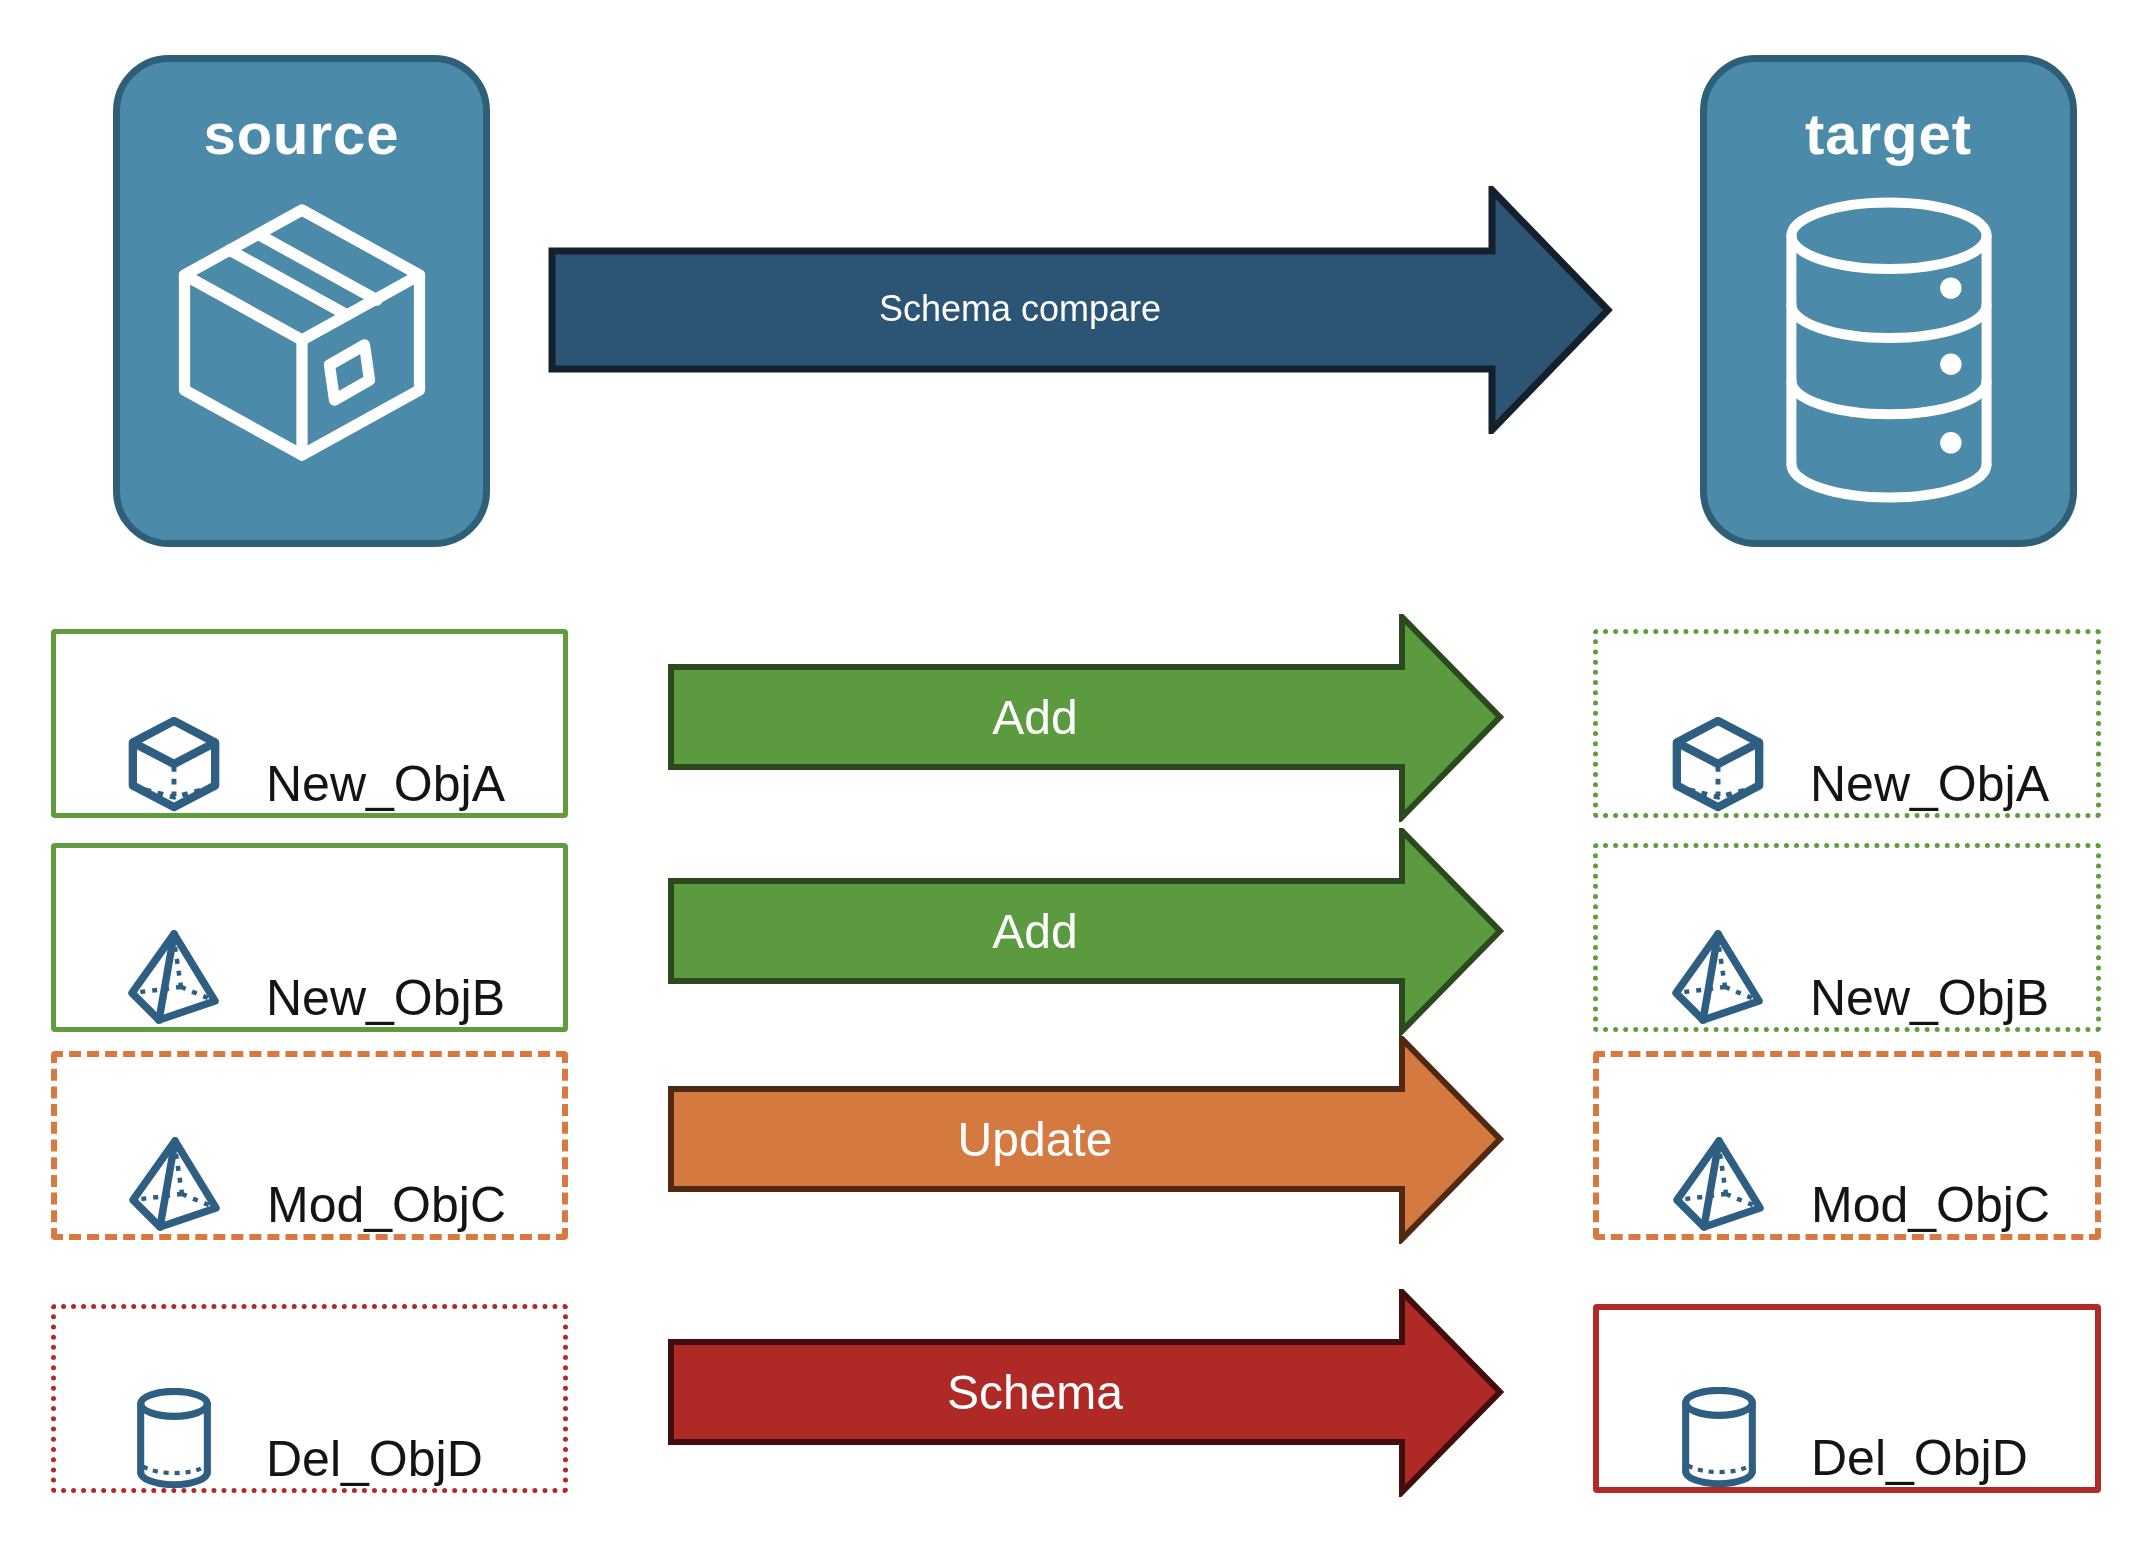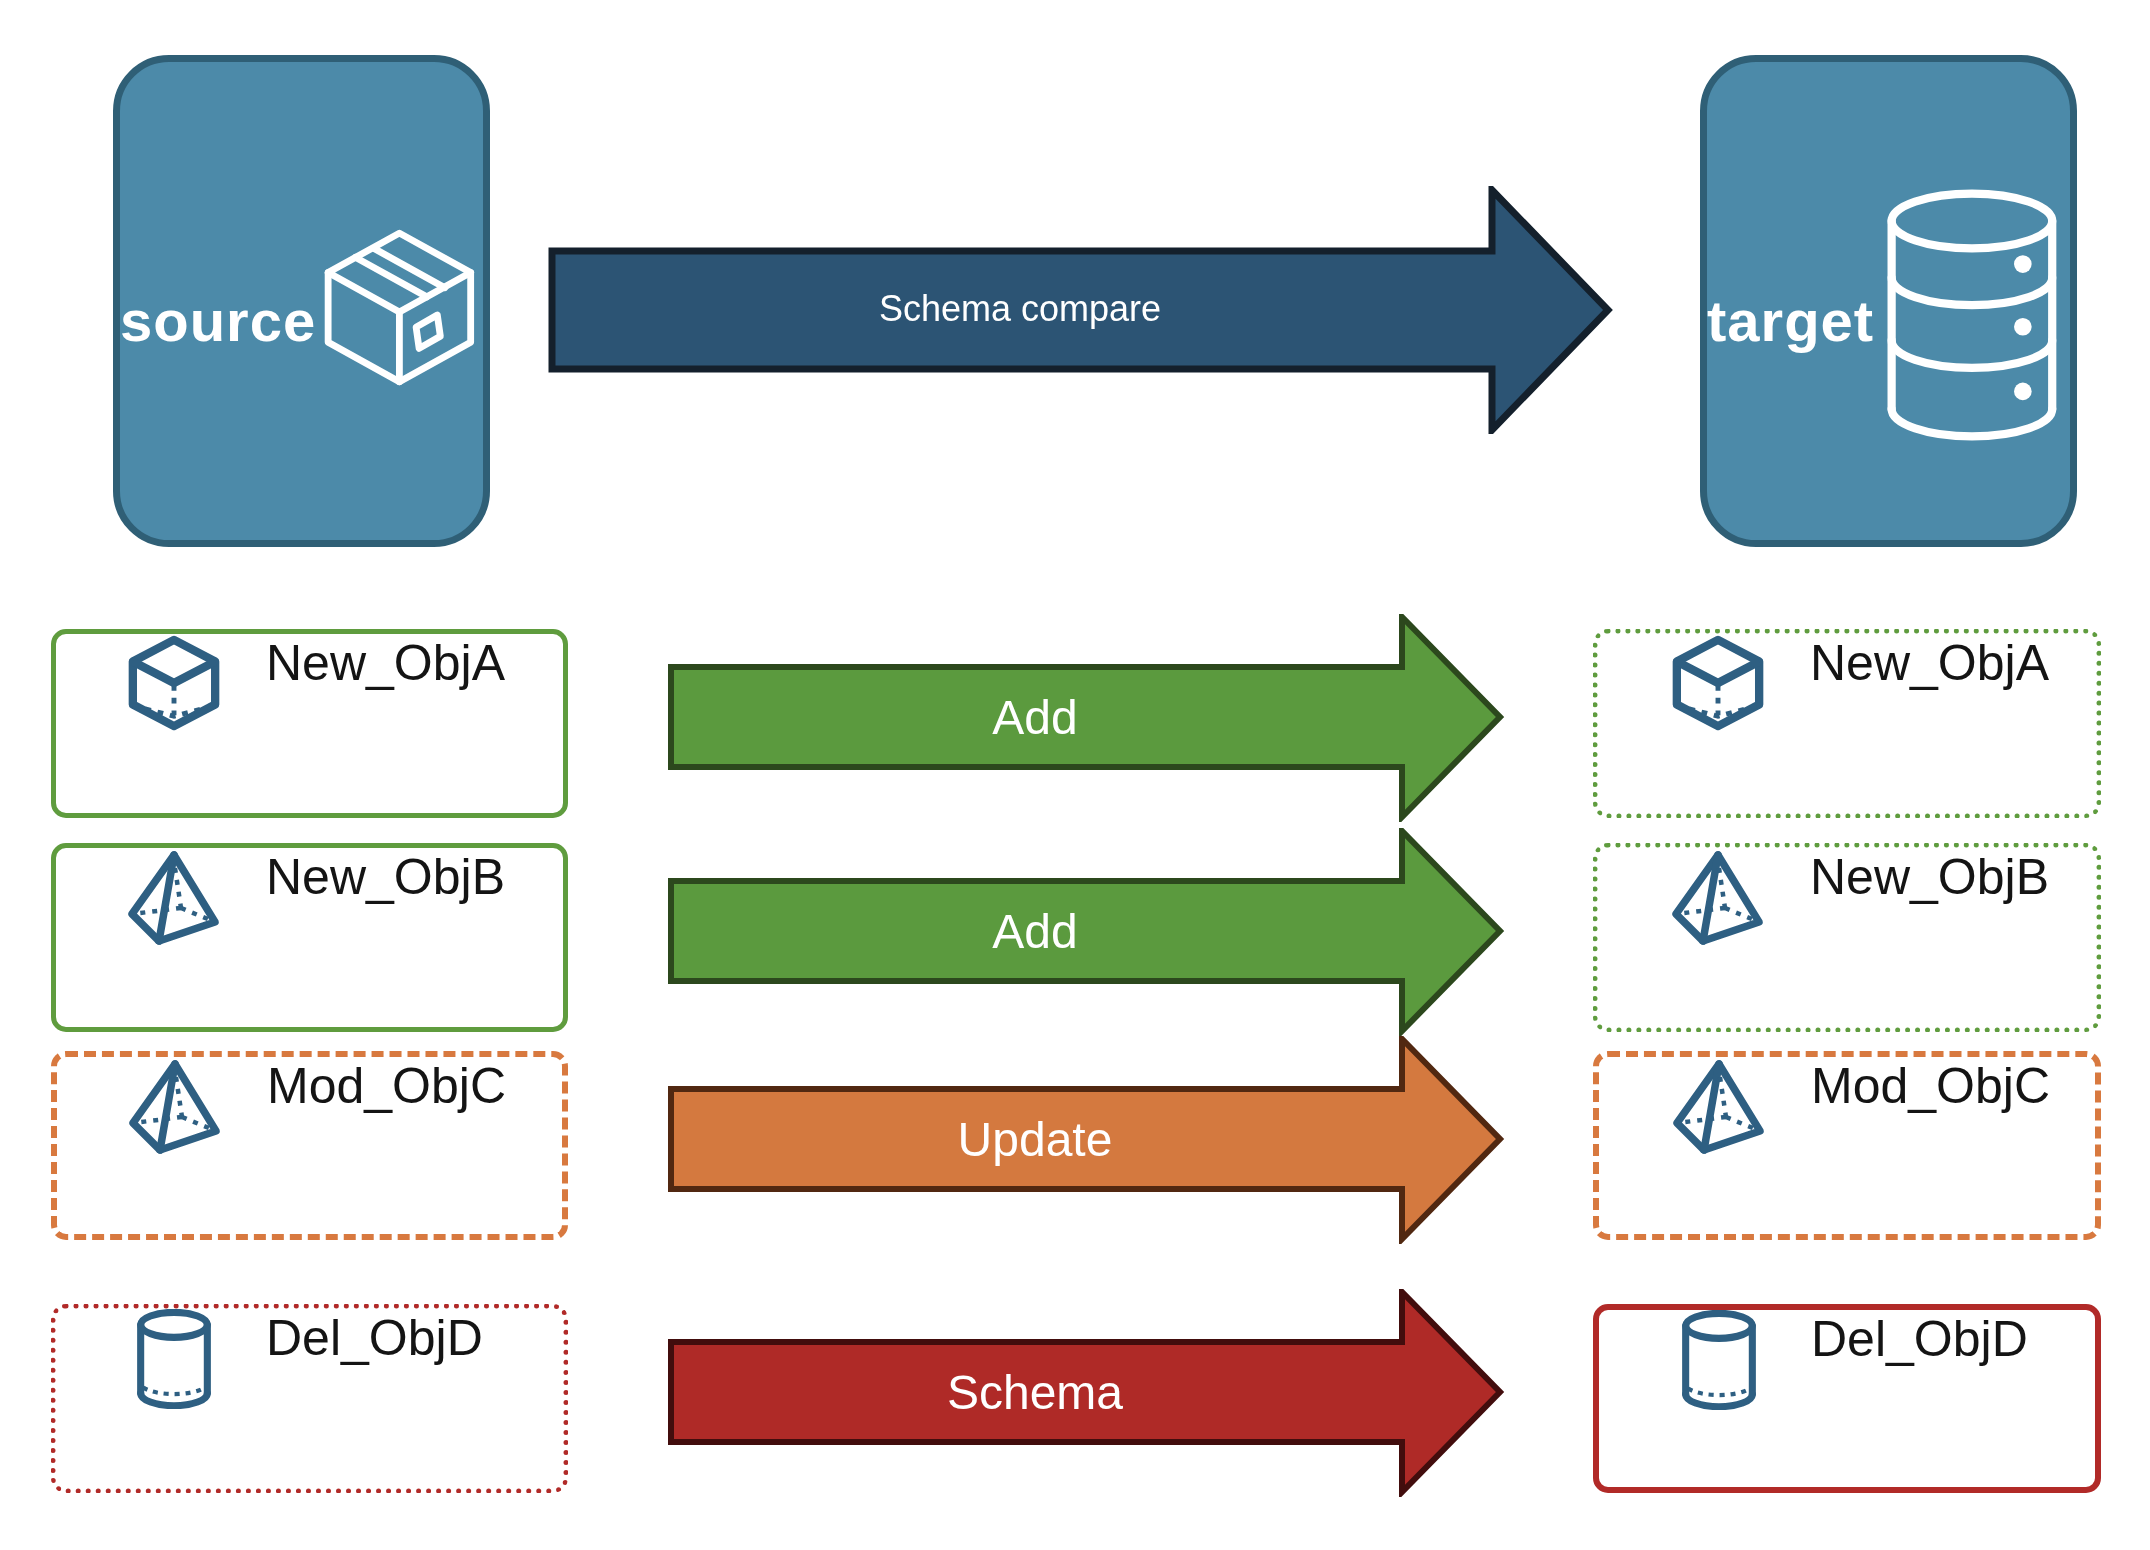--- a/index.html
+++ b/index.html
@@ -4,42 +4,42 @@
 <style>
   html,body{margin:0;padding:0;background:#ffffff;}
   .canvas{
     position:relative;width:2150px;height:1550px;background:#ffffff;overflow:hidden;
     font-family:"Liberation Sans",sans-serif;
   }
   
   .node{
     position:absolute;top:55px;width:377px;height:492px;
     background:#4C8AA9;border:7px solid #2F5F76;border-radius:56px;
-    box-sizing:border-box;display:flex;align-items:center;
+    box-sizing:border-box;display:flex;flex-direction:column;align-items:center;
   }
   .node-source{left:113px;}
   .node-target{left:1660px;margin-left:40px;}
   .node-title{
     margin-top:38px;color:#ffffff;font-size:58px;font-weight:bold;letter-spacing:1px;
   }
   .node-icon{margin-top:28px;}
   
   .compare-arrow{position:absolute;left:548px;top:186px;}
   .arrow-label{
     position:absolute;display:flex;align-items:center;justify-content:center;
     color:#ffffff;
   }
   .compare-label{left:548px;top:250px;width:944px;height:118px;font-size:36px;}
   
   .row{position:absolute;left:0;width:2150px;height:210px;}
   .row0{top:614px;} .row1{top:828px;} .row2{top:1036px;} .row3{top:1289px;}
   .obj-box{
     position:absolute;top:15px;height:189px;background:#ffffff;
-    border-radius:15px;box-sizing:border-box;
-    display:flex;align-items:flex-start;
+    border-radius:4px;box-sizing:border-box;
+    display:flex;align-items:flex-end;
   }
   .obj-left{left:51px;width:517px;padding-left:62px;}
   .obj-right{left:1593px;width:508px;padding-left:64px;}
   .b-green-solid {border:5px solid #5F9C3E;}
   .b-green-dotted{border:5px dotted #5F9C3E;}
   .b-orange-dashed{border:6px dashed #D8793F;}
   .b-red-dotted {border:5px dotted #B12A28;}
   .b-red-solid  {border:6px solid #B12A28;}
   .obj-icon{width:112px;display:flex;align-items:center;justify-content:center;}
   .obj-label{margin-left:36px;font-size:50px;color:#141414;}

